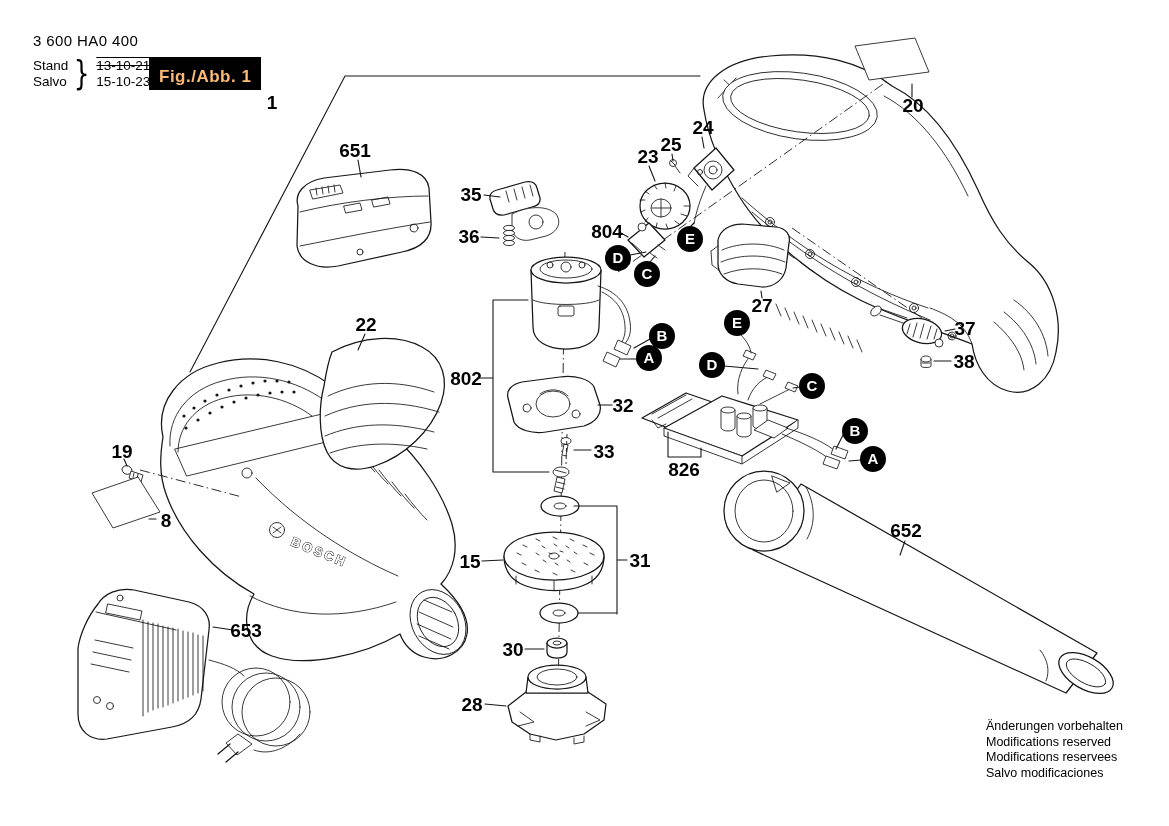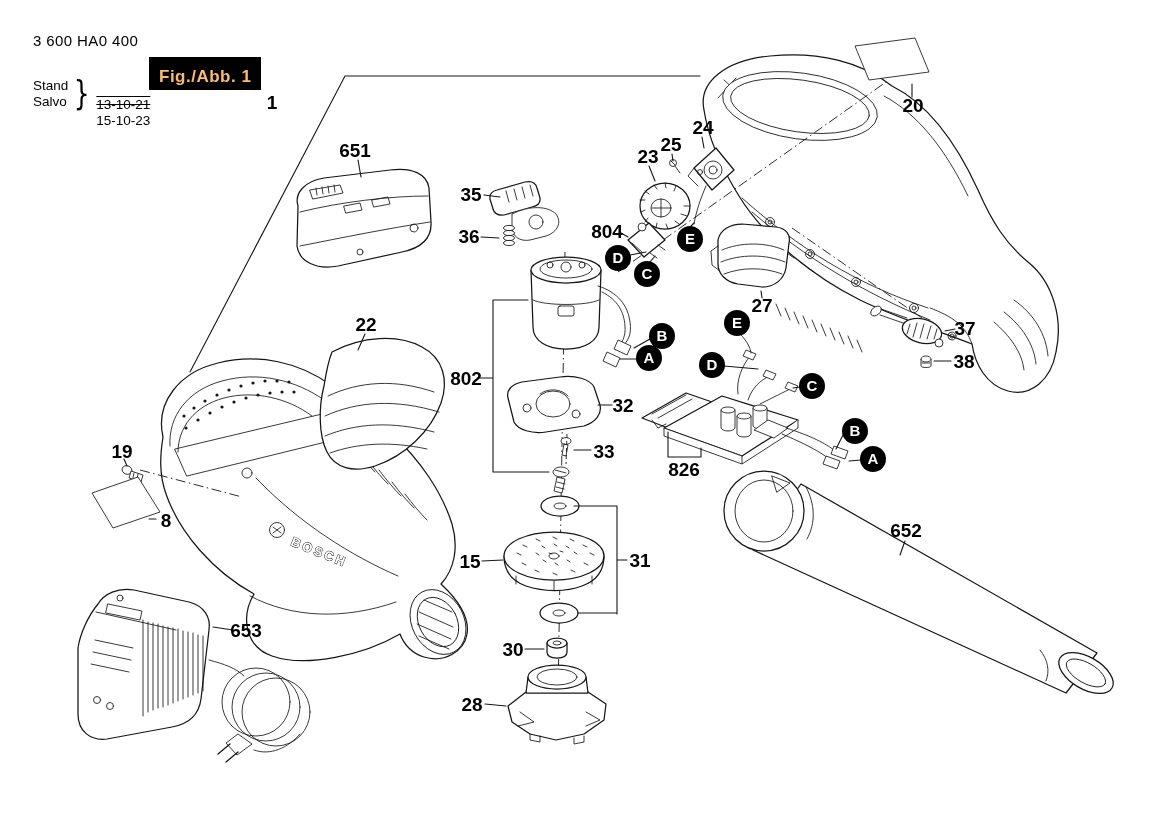--- a/index.html
+++ b/index.html
@@ -2,21 +2,21 @@
 <html><head>
 <meta charset="utf-8">
 <style>
   html,body{margin:0;padding:0;background:#fff;}
   .page{position:relative;width:1169px;height:826px;background:#fff;overflow:hidden;
         font-family:"Liberation Sans",sans-serif;color:#000;}
   .hdr-type{position:absolute;left:33px;top:32px;font-size:15px;letter-spacing:.4px;}
   .hdr-rev{position:absolute;left:33px;top:58px;display:flex;align-items:center;}
   .hdr-rev .labels,.hdr-rev .dates{display:flex;flex-direction:column;font-size:13.5px;line-height:16px;}
   .hdr-rev .brace{font-size:33px;line-height:30px;margin:0 4px 0 3px;transform:scaleX(.75);font-family:"DejaVu Sans",sans-serif;}
-  .old-date{text-decoration:line-through overline;margin-top:39px;}
+  .old-date{text-decoration:line-through overline;}
   .figbox{position:absolute;left:149px;top:57px;background:#000;color:#fdba74;font-weight:bold;
           font-size:17px;padding:10px 10px 3px 10px;letter-spacing:.5px;}
   .footer{position:absolute;left:986px;top:719px;font-size:12.5px;line-height:15.5px;}
   svg.diagram{position:absolute;left:0;top:0;}
   .ln{fill:none;stroke:#161616;stroke-width:1.25;stroke-linejoin:round;stroke-linecap:round;}
   .ln2{fill:none;stroke:#161616;stroke-width:.85;stroke-linejoin:round;stroke-linecap:round;}
   .fw{fill:#fff;stroke:#161616;stroke-width:1.25;stroke-linejoin:round;}
   .fw2{fill:#fff;stroke:#161616;stroke-width:.85;stroke-linejoin:round;}
   .axis{fill:none;stroke:#161616;stroke-width:.9;stroke-dasharray:10 3.5 1.5 3.5;}
   .dash{fill:none;stroke:#161616;stroke-width:.9;stroke-dasharray:4 3;}
@@ -448,13 +448,19 @@
       <text class="callout" x="684" y="476">826</text>
       <text class="callout" x="470" y="568">15</text>
       <text class="callout" x="640" y="567">31</text>
       <text class="callout" x="906" y="537">652</text>
       <text class="callout" x="513" y="656">30</text>
       <text class="callout" x="472" y="711">28</text>
       <text class="callout" x="246" y="637">653</text>
     </g>
   </svg>
 
+  <div class="footer">
+    <div>Änderungen vorbehalten</div>
+    <div>Modifications reserved</div>
+    <div>Modifications reservees</div>
+    <div>Salvo modificaciones</div>
+  </div>
 </div>
 
 </body></html>

